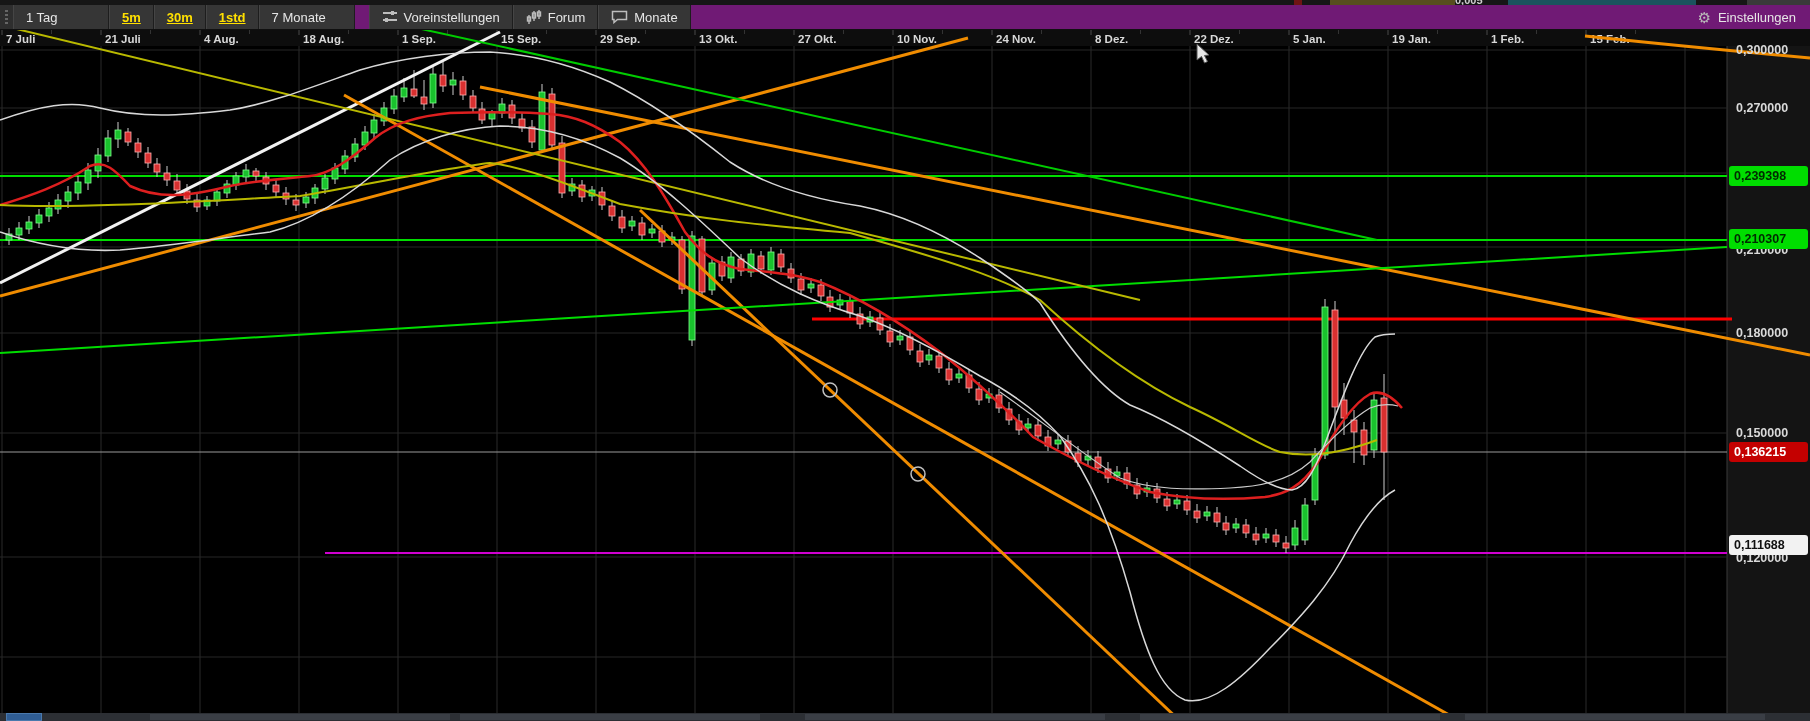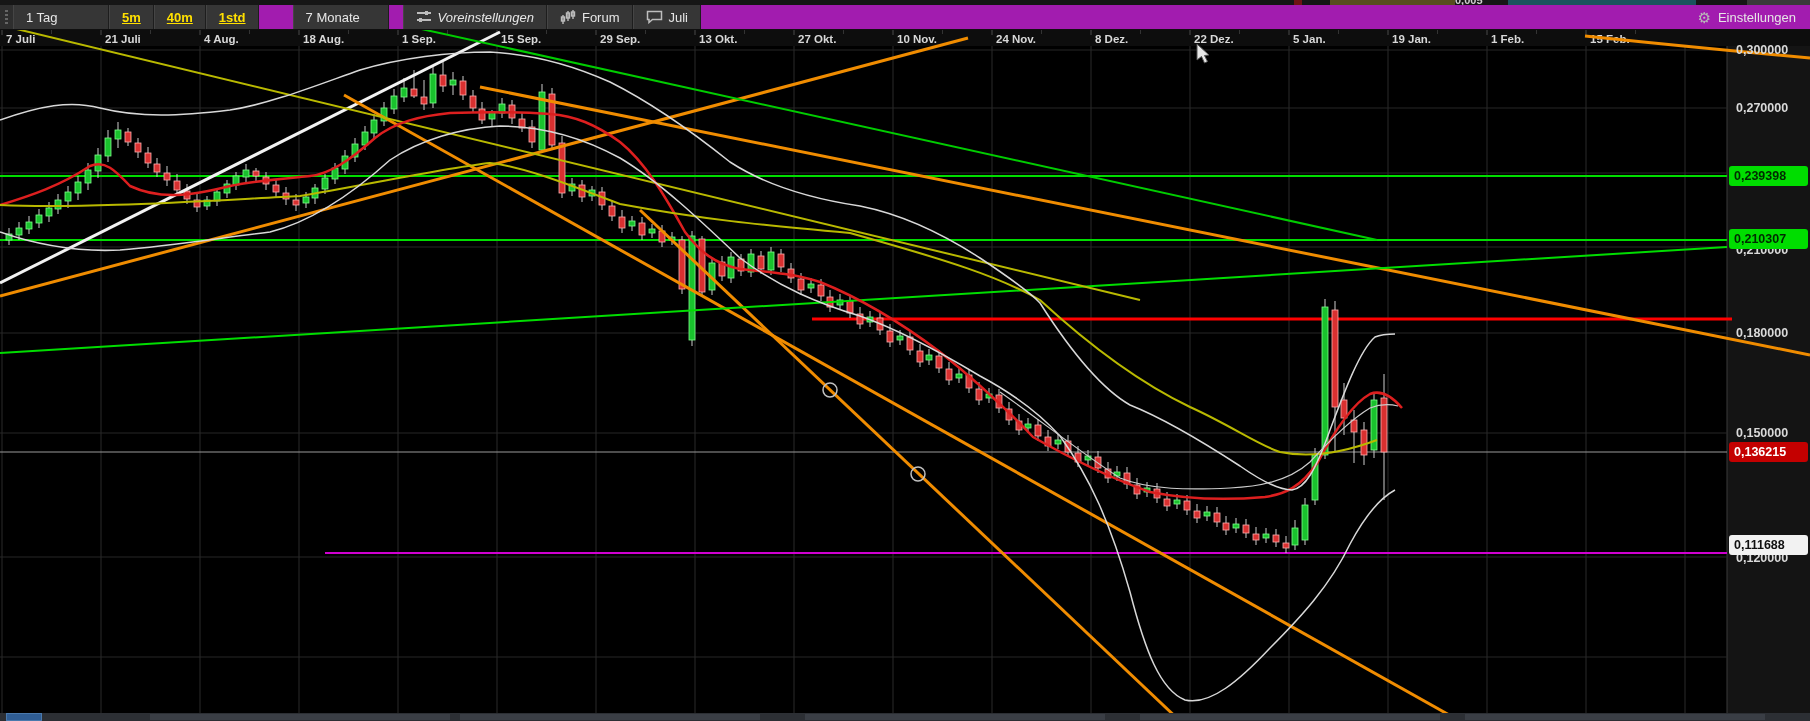--- a/index.html
+++ b/index.html
@@ -3,34 +3,34 @@
 <meta charset="utf-8">
 <style>
   html,body{margin:0;padding:0;background:#000;width:1810px;height:721px;overflow:hidden;
     font-family:"Liberation Sans",sans-serif;-webkit-font-smoothing:antialiased;}
   #app{position:relative;width:1554px;height:721px;background:#000;}
   
   #top-strip{position:absolute;left:0;top:0;width:1810px;height:5px;background:#161616;overflow:hidden;}
   .strip-block{position:absolute;top:0;height:5px;}
   #strip-text{position:absolute;top:-6px;left:1455px;color:#cfcfcf;font-size:11px;font-weight:bold;}
   
-  #toolbar{position:absolute;left:0;top:5px;width:1810px;height:25px;background:#a21caf;
+  #toolbar{position:absolute;left:0;top:5px;width:1810px;height:25px;background:#701a75;
     display:flex;align-items:stretch;border-bottom:1px solid #101010;box-sizing:border-box;}
   .tb-grip{width:13px;background:#2e2e2e;display:flex;align-items:center;justify-content:center;}
   .tb-grip span{display:block;width:3px;height:15px;
     background:repeating-linear-gradient(#666 0 2px,transparent 2px 4px);}
   .tb-btn{display:flex;align-items:center;gap:6px;padding:0 12px;background:#363636;
     border-right:1px solid #1d1d1d;border-left:1px solid #454545;color:#e6e6e6;font-size:13px;
     white-space:nowrap;cursor:default;}
   .tb-btn.yellow{color:#ffe000;font-weight:bold;text-decoration:underline;}
   .tb-btn svg{display:block;}
   #tb-right{margin-left:auto;display:flex;align-items:center;gap:7px;padding:0 14px;color:#e6e6e6;font-size:13px;}
   #tb-right .gear{color:#b9b9b9;font-size:15px;line-height:1;}
   .w1tag{min-width:70px;}
-  .w7mo{min-width:70px;margin-left:34px;}
+  .w7mo{min-width:70px;}
   
   #chart-svg{position:absolute;left:0;top:30px;}
   
   #hscroll{position:absolute;left:0;top:713px;width:1810px;height:8px;background:#2c2f34;}
   .hseg{position:absolute;top:1px;height:6px;background:#3a3e45;}
   #hthumb{position:absolute;top:0;height:8px;background:#2f5d94;border:1px solid #4a79ad;box-sizing:border-box;}
 </style>
 </head>
 <body>
 
@@ -47,29 +47,29 @@
     <div class="tb-grip">
         <span></span>
       </div>
     <div class="tb-btn w1tag">
       <span>1 Tag</span>
       </div>
     <div class="tb-btn yellow">
       <span>5m</span>
       </div>
     <div class="tb-btn yellow">
-      <span>40m</span>
+      <span>30m</span>
       </div>
     <div class="tb-btn yellow">
       <span>1std</span>
       </div>
     <div class="tb-btn w7mo">
       <span>7 Monate</span>
       </div>
-    <div class="tb-btn" style="margin-left:14px;font-style:italic;">
+    <div class="tb-btn" style="margin-left:14px;">
       <svg width="16" height="14" viewBox="0 0 16 14">
         <g stroke="#bdbdbd" stroke-width="2" fill="#bdbdbd">
           <line x1="1" y1="3" x2="15" y2="3"></line>
             <rect x="9" y="1" width="3" height="4" stroke="none"></rect>
           <line x1="1" y1="10" x2="15" y2="10"></line>
             <rect x="3" y="8" width="3" height="4" stroke="none"></rect>
         </g>
         </svg>
       <span>Voreinstellungen</span>
       </div>
@@ -83,21 +83,21 @@
           <line x1="13" y1="0" x2="13" y2="9"></line>
             <rect x="11.5" y="2" width="3" height="4"></rect>
         </g>
         </svg>
       <span>Forum</span>
       </div>
     <div class="tb-btn">
       <svg width="17" height="14" viewBox="0 0 17 14">
         <path d="M1.5,1.5 h14 v8 h-9 l-3.5,3 v-3 h-1.5 z" fill="none" stroke="#bdbdbd" stroke-width="1.5"></path>
         </svg>
-      <span>Juli</span>
+      <span>Monate</span>
       </div>
     <div id="tb-right">
       <span class="gear">⚙</span>
       <span>Einstellungen</span>
     </div>
   </div>
 
   <svg id="chart-svg" width="1810" height="691" viewBox="0 30 1810 691">
       <rect x="0" y="30" width="1810" height="16" fill="#0d0d0d"></rect>
       <rect x="0" y="46" width="1727" height="667" fill="#000000"></rect>

